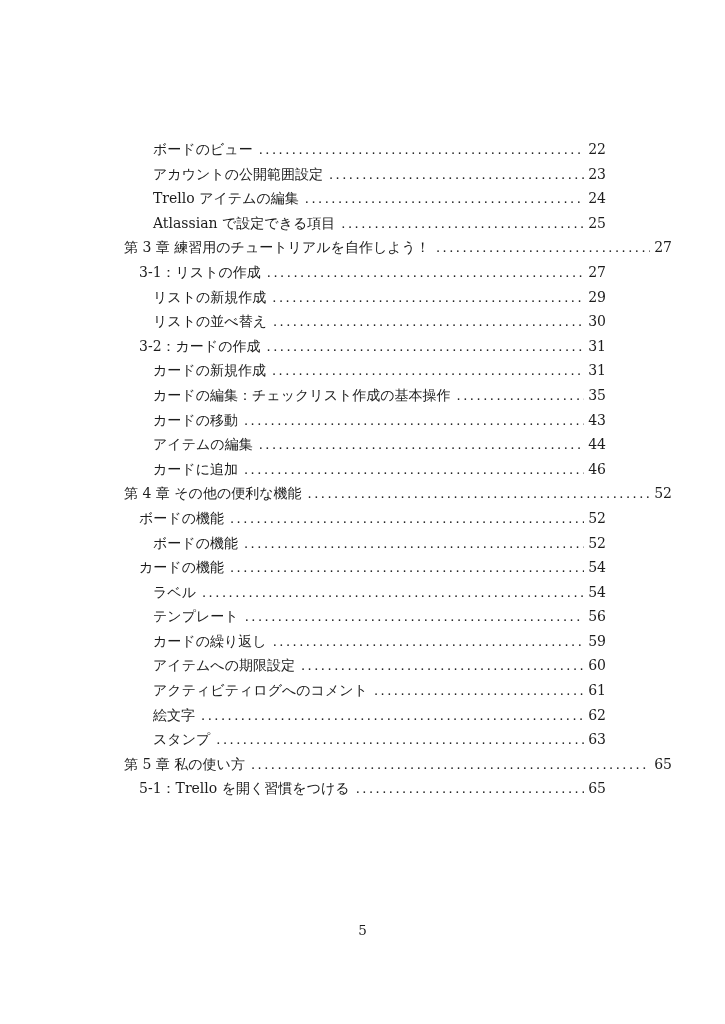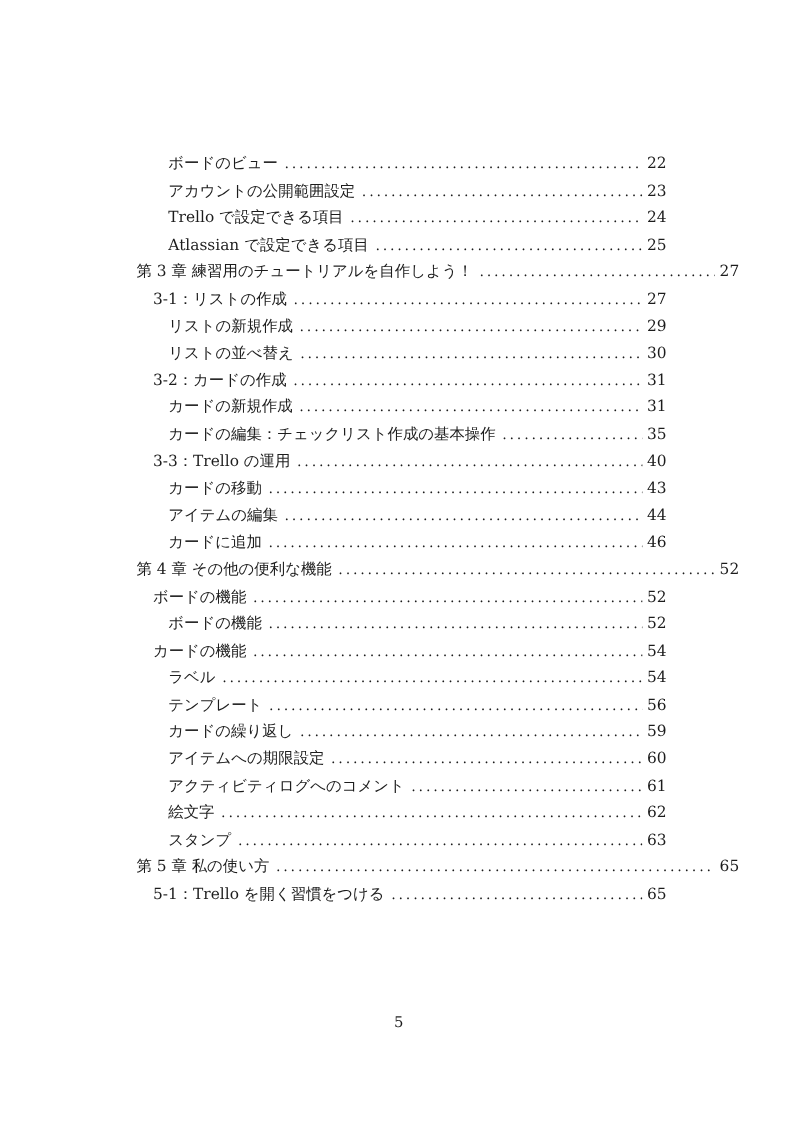--- a/index.html
+++ b/index.html
@@ -75,21 +75,21 @@
         <span class="toc-page">22</span>
       </div>
 
       <div class="toc-row level-2">
         <span class="toc-label">アカウントの公開範囲設定</span>
         <span class="leader"></span>
         <span class="toc-page">23</span>
       </div>
 
       <div class="toc-row level-2">
-        <span class="toc-label">Trello で設定できる項目</span>
+        <span class="toc-label">Trello アイテムの編集</span>
         <span class="leader"></span>
         <span class="toc-page">24</span>
       </div>
 
       <div class="toc-row level-2">
         <span class="toc-label">Atlassian で設定できる項目</span>
         <span class="leader"></span>
         <span class="toc-page">25</span>
       </div>
 
@@ -129,25 +129,20 @@
         <span class="leader"></span>
         <span class="toc-page">31</span>
       </div>
 
       <div class="toc-row level-2">
         <span class="toc-label">カードの編集：チェックリスト作成の基本操作</span>
         <span class="leader"></span>
         <span class="toc-page">35</span>
       </div>
 
-      <div class="toc-row level-1">
-        <span class="toc-label">3-3：Trello の運用</span>
-        <span class="leader"></span>
-        <span class="toc-page">40</span>
-      </div>
 
 
       <div class="toc-row level-2">
         <span class="toc-label">カードの移動</span>
         <span class="leader"></span>
         <span class="toc-page">43</span>
       </div>
 
       <div class="toc-row level-2">
         <span class="toc-label">アイテムの編集</span>

